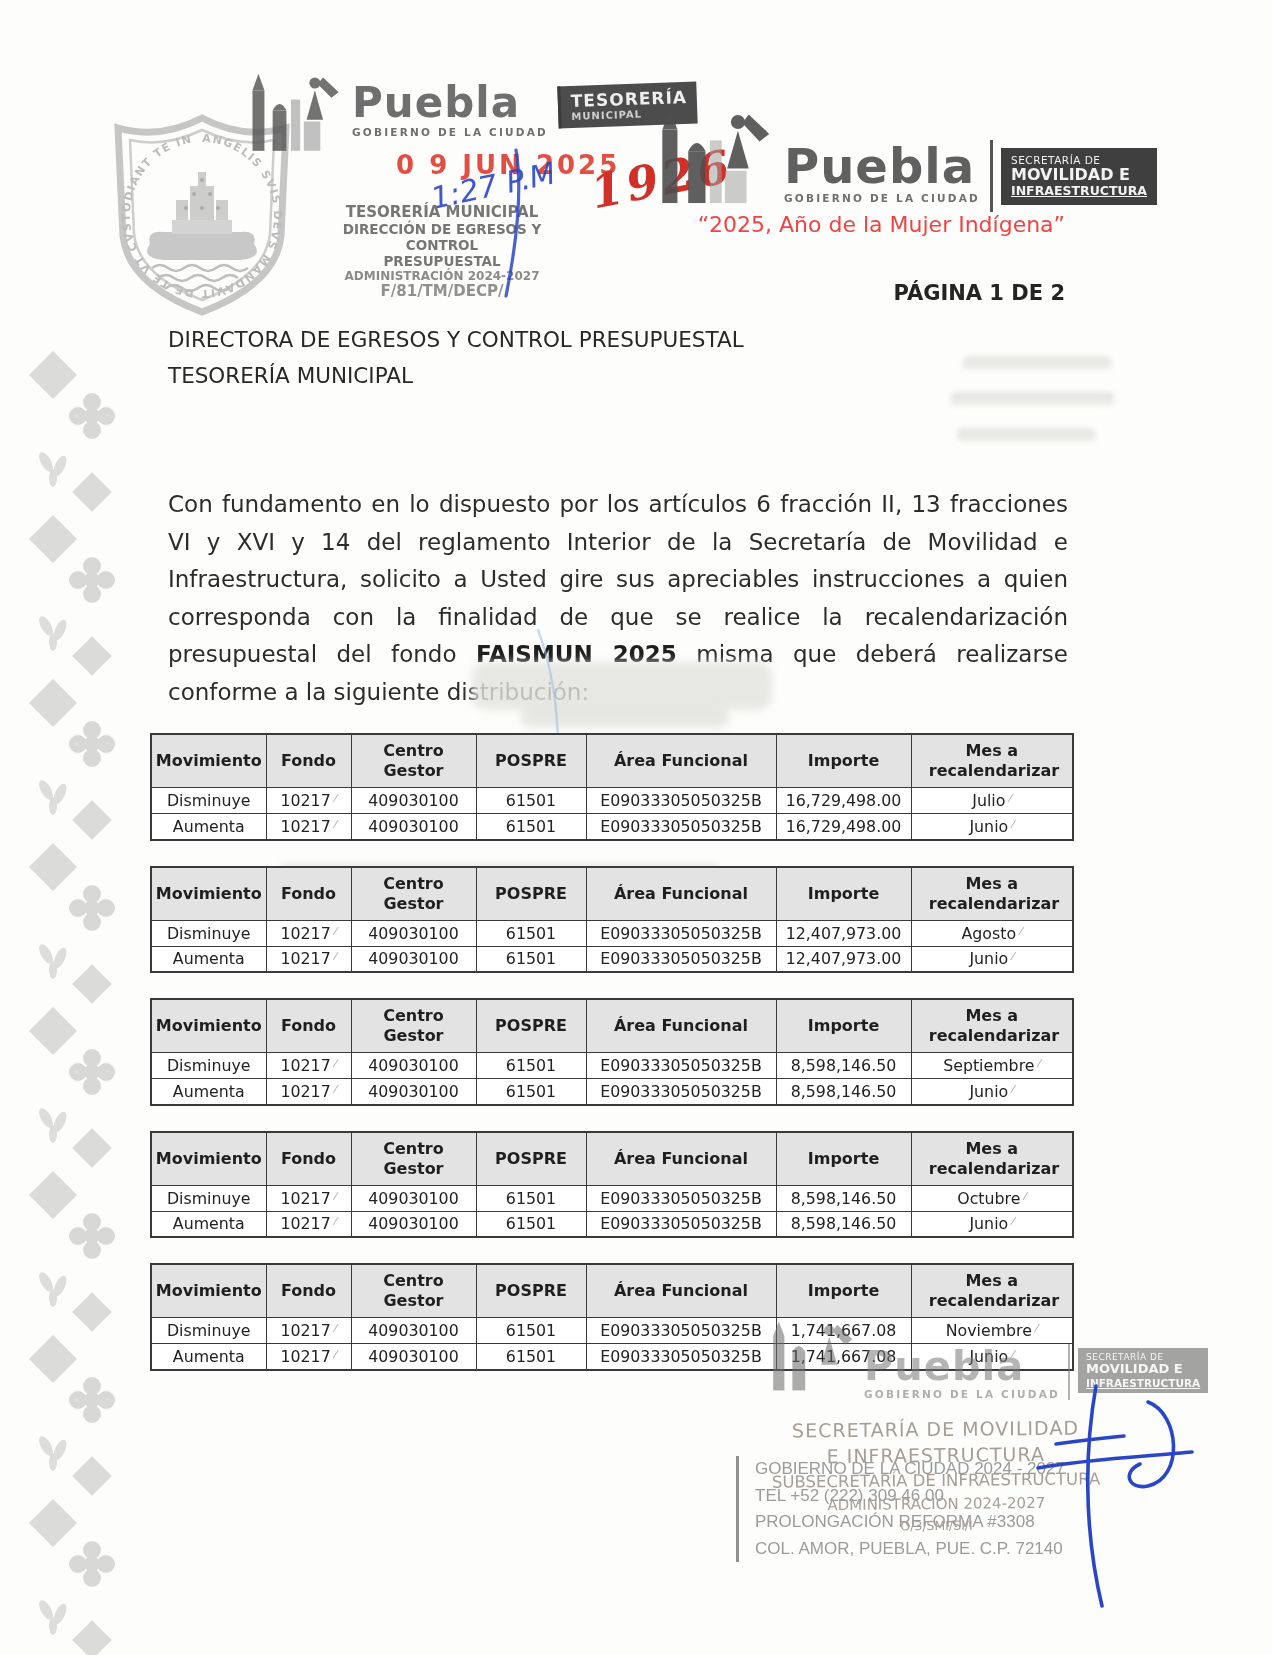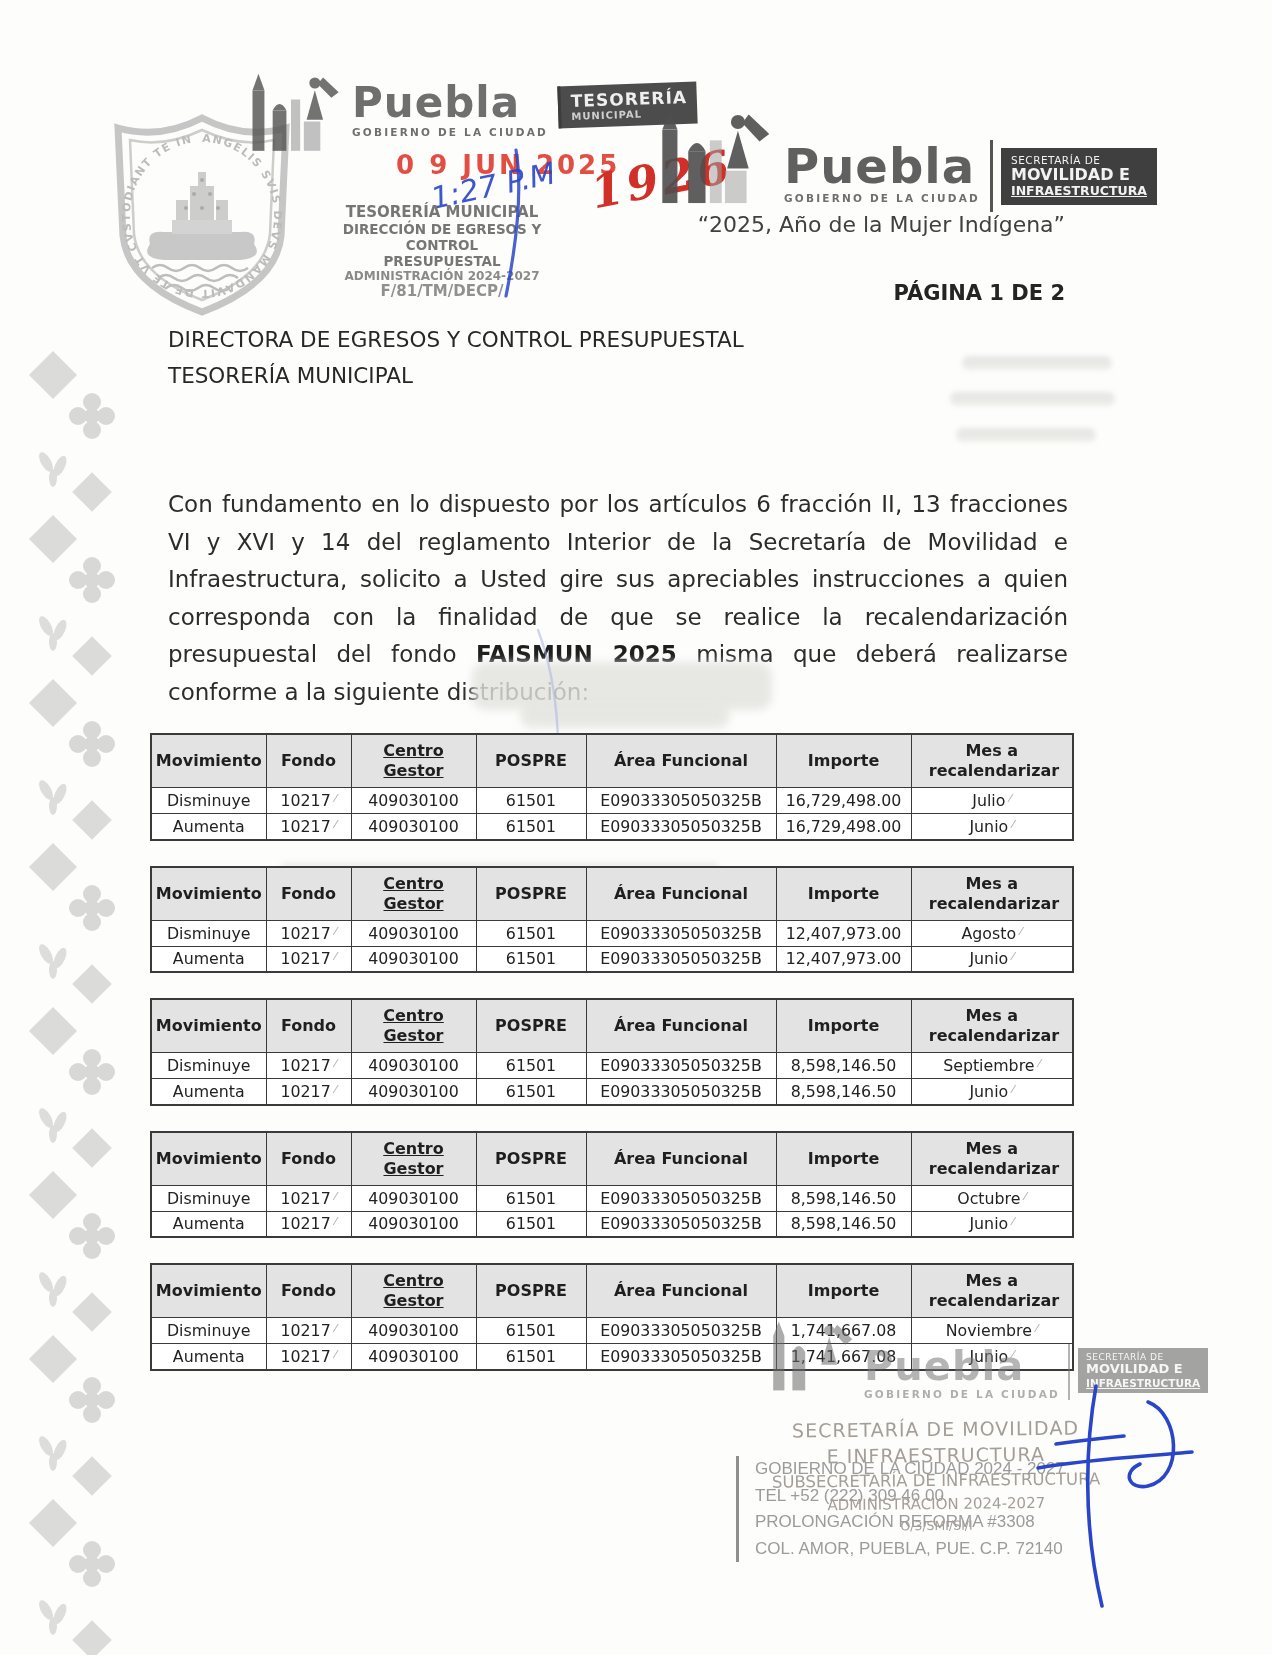--- a/index.html
+++ b/index.html
@@ -46,41 +46,41 @@
   .semologo .monuments { margin-top:4px; opacity:.9; }
   .semologo .brandblock { margin-top:38px; }
   .semologo .brandword { font-size:48px; color:#606060; }
   .semologo .divider { width:3px; height:72px; background:#555; margin:36px 0 0 10px; }
   .semobox { margin-left:8px; margin-top:44px; background:#3f3f3f; color:#f2f2f2;
     padding:6px 10px; line-height:1.15; }
   .semobox .s1 { font-size:10.5px; font-weight:normal; letter-spacing:.5px; }
   .semobox .s2 { font-size:16px; font-weight:bold; }
   .semobox .s3 { font-size:12.5px; font-weight:bold;text-decoration:underline; }
   
-  .slogan { position:absolute; right:207px; top:212px; font-size:22px; color:#404040; }
+  .slogan { position:absolute; right:207px; top:212px; font-size:22px; color:#ef4444; }
   .oficio { position:absolute; right:205px; top:247px; font-size:22px; font-weight:bold; color:#242424; }
   .pagina { position:absolute; right:207px; top:281px; font-size:21px; font-weight:bold; color:#242424; }
   
   .addressee { position:absolute; left:168px; top:322px; font-size:21.5px; line-height:36px; color:#272727; }
   .addressee .name { font-weight:bold; }
   .addressee .salut { letter-spacing:3px; }
   
   .bodytext { position:absolute; left:168px; top:486px; width:900px; font-size:23px;
     line-height:37.5px; text-align:justify; color:#2c2c2c; }
   .bodytext b { color:#1e1e1e; }
   
   .tables-wrap { position:absolute; left:150px; top:733px; width:922px;
     display:flex; flex-direction:column; gap:25px; }
   .budget-table { width:100%; border-collapse:collapse; table-layout:fixed;
     border:2px solid #3a3a3a; font-family:"DejaVu Sans", sans-serif; }
   .budget-table th, .budget-table td { border:1px solid #3a3a3a; text-align:center; vertical-align:middle; }
   .budget-table th { background:#e3e3e3; font-weight:bold; font-size:16px; line-height:1.25;
     padding:6px 2px; color:#1f1f1f; }
   .budget-table th span { display:inline-block; max-width:100%; }
-  .budget-table th:nth-child(3) span { max-width:72px;text-decoration:underline; }
+  .budget-table th:nth-child(3) span { max-width:72px; }
   .budget-table th:nth-child(7) span { max-width:126px; }
   .budget-table td { font-size:15.8px; padding:2px 2px; height:26px; color:#222; background:#fff; }
   .budget-table td:nth-child(2)::after,
   .budget-table td:nth-child(7)::after { content:"\2044"; color:#aaa; font-size:11px; margin-left:4px; vertical-align:4px; }
   
   .ghost-bar { position:absolute; background:linear-gradient(#dddddA,#e8e8e4); border-radius:7px;
     filter:blur(2.5px); opacity:.75; }
   .ghost-blob { position:absolute; background:#e2e2de; border-radius:14px; filter:blur(4px); opacity:.8; }
   .pencurve-mid { position:absolute; left:520px; top:628px; opacity:.55; }
   

